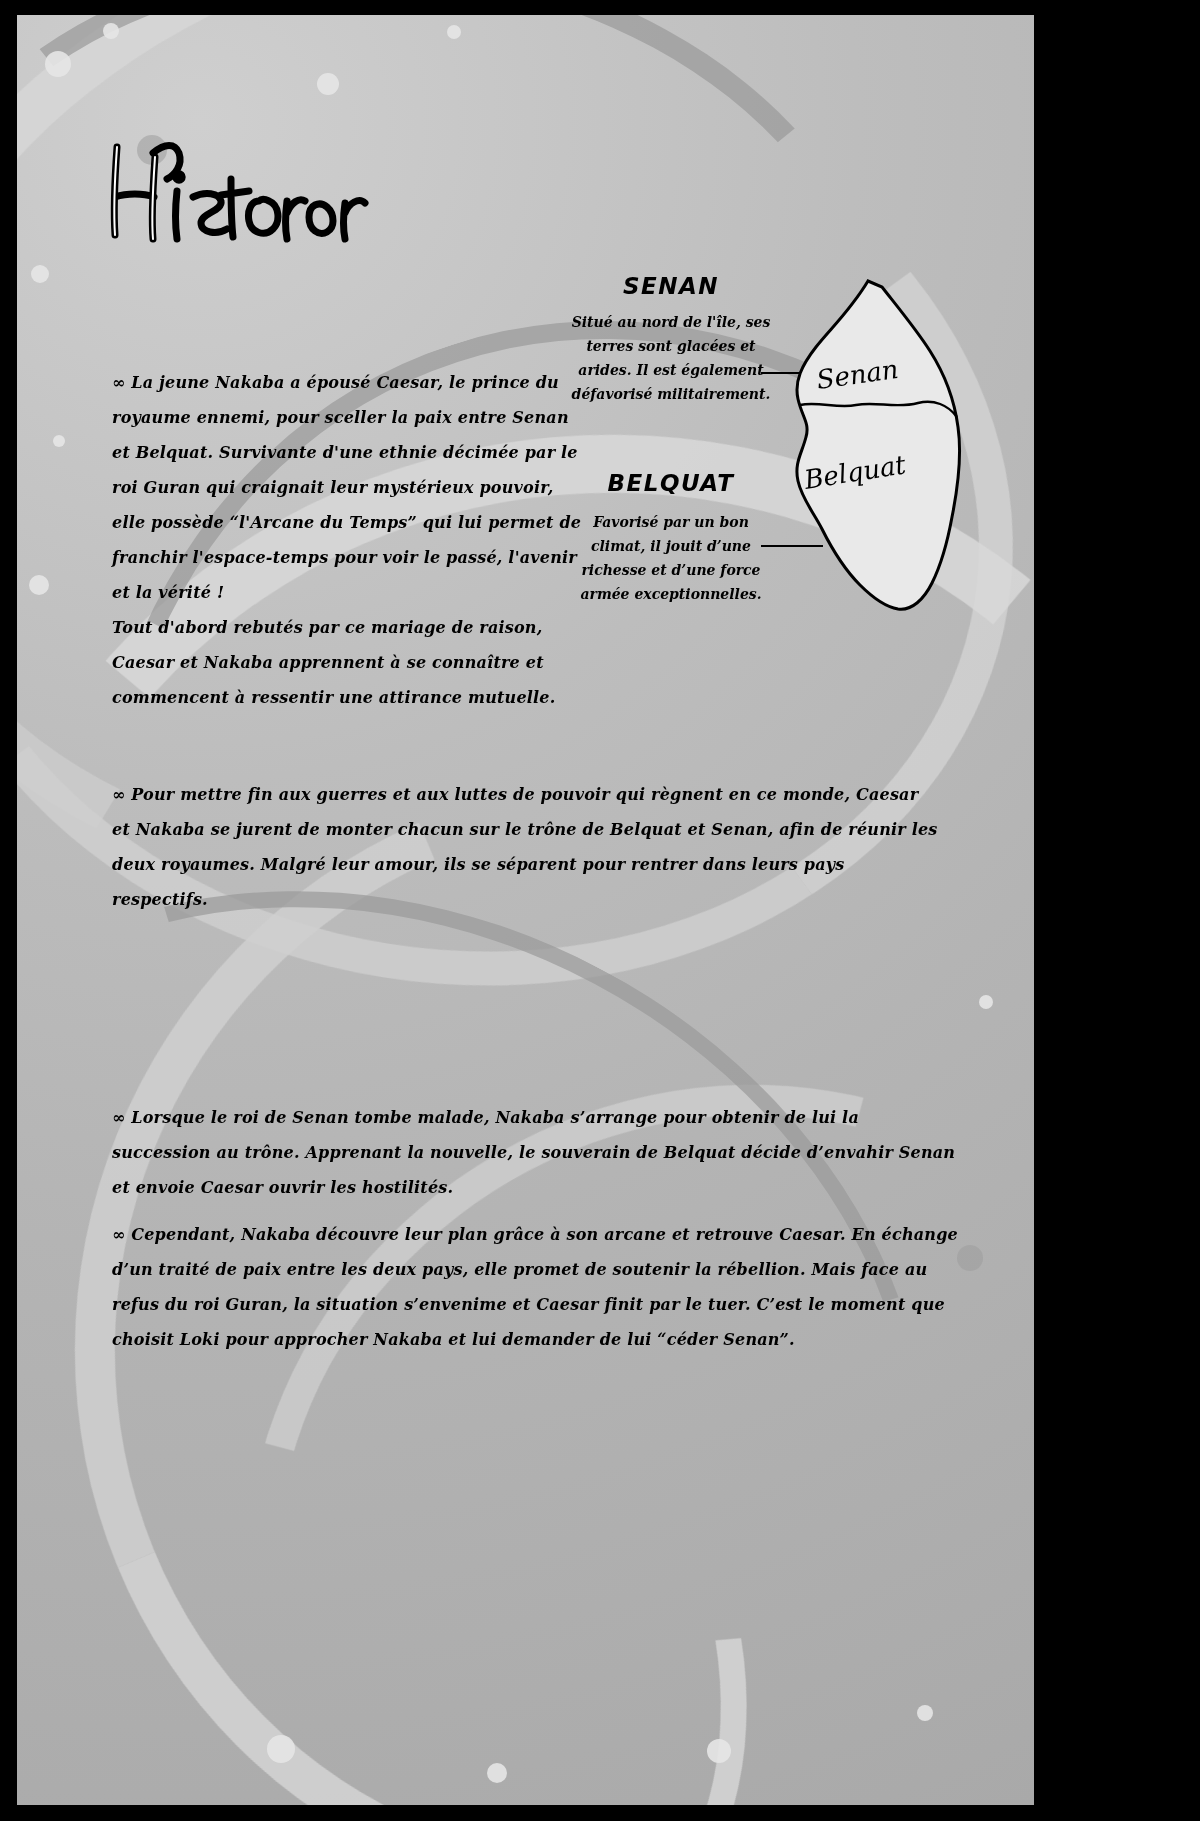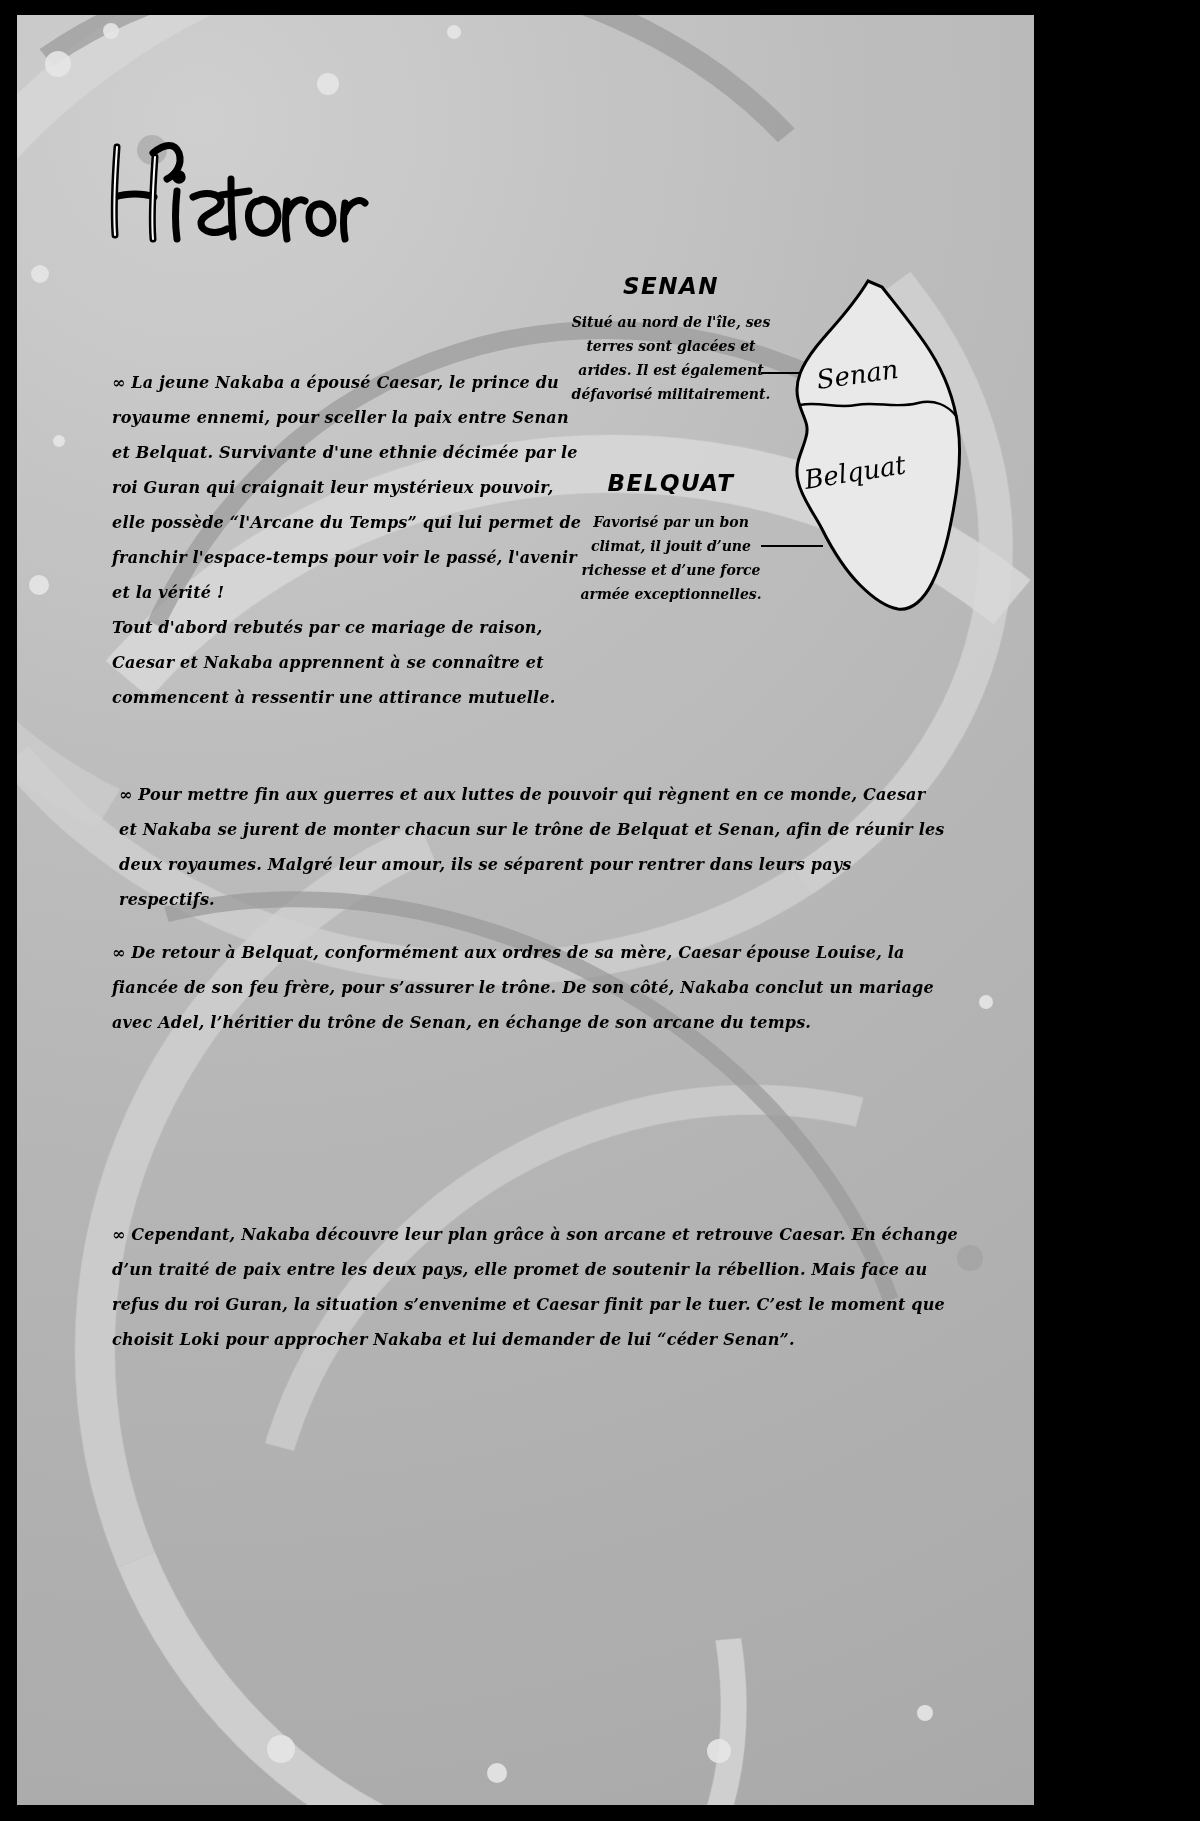--- a/index.html
+++ b/index.html
@@ -77,21 +77,21 @@
     color: #000;
     font-family: "DejaVu Serif", serif;
     font-style: italic;
     font-weight: 700;
     font-size: 16px;
     line-height: 35px;
     letter-spacing: .2px;
     white-space: pre-wrap;
   }
   #para1 { left: 95px; top: 350px; width: 470px; }
-  #para2 { left: 102px; top: 762px; width: 830px; }
+  #para2 { left: 95px; top: 762px; width: 830px; }
   #para3 { left: 95px; top: 920px; width: 850px; }
   #para4 { left: 95px; top: 1085px; width: 850px; }
   #para5 { left: 95px; top: 1202px; width: 850px; }
 
   
   #relation-title {
     position: absolute;
     left: 512px;
     top: 207px;
     width: 470px;
@@ -204,21 +204,21 @@
         <g fill="none" stroke="#fff" stroke-width="2" stroke-linecap="round">
           <path d="M8 12 C6 40, 4 70, 6 100"></path>
           <path d="M46 22 C44 52, 42 80, 44 104"></path>
         </g>
       </svg>
     </div>
 
     <div class="story" id="para1">∞ La jeune Nakaba a épousé Caesar, le prince du royaume ennemi, pour sceller la paix entre Senan et Belquat. Survivante d'une ethnie décimée par le roi Guran qui craignait leur mystérieux pouvoir, elle possède “l'Arcane du Temps” qui lui permet de franchir l'espace-temps pour voir le passé, l'avenir et la vérité !
 Tout d'abord rebutés par ce mariage de raison, Caesar et Nakaba apprennent à se connaître et commencent à ressentir une attirance mutuelle.</div>
     <div class="story" id="para2">∞ Pour mettre fin aux guerres et aux luttes de pouvoir qui règnent en ce monde, Caesar et Nakaba se jurent de monter chacun sur le trône de Belquat et Senan, afin de réunir les deux royaumes. Malgré leur amour, ils se séparent pour rentrer dans leurs pays respectifs.</div>
-    <div class="story" id="para3">∞ De retour à Belquat, conformément aux ordres de sa mère, Caesar épouse Louise, la fiancée de son feu frère, pour s’assurer le trône. De son côté, Nakaba conclut un mariage avec Adel, l’héritier du trône de Senan, en échange de son arcane du temps.</div>
+    <div class="story" id="para4">∞ Lorsque le roi de Senan tombe malade, Nakaba s’arrange pour obtenir de lui la succession au trône. Apprenant la nouvelle, le souverain de Belquat décide d’envahir Senan et envoie Caesar ouvrir les hostilités.</div>
     <div class="story" id="para5">∞ Cependant, Nakaba découvre leur plan grâce à son arcane et retrouve Caesar. En échange d’un traité de paix entre les deux pays, elle promet de soutenir la rébellion. Mais face au refus du roi Guran, la situation s’envenime et Caesar finit par le tuer. C’est le moment que choisit Loki pour approcher Nakaba et lui demander de lui “céder Senan”.</div>
 
 
     <div class="kingdom-name" id="senan-name">SENAN</div>
     <div class="kingdom-desc" id="senan-desc">Situé au nord de l'île, ses terres sont glacées et arides. Il est également défavorisé militairement.</div>
 
     <div class="kingdom-name" id="belquat-name">BELQUAT</div>
     <div class="kingdom-desc" id="belquat-desc">Favorisé par un bon climat, il jouit d’une richesse et d’une force armée exceptionnelles.</div>
 
     <div class="leader" id="leader-senan"></div>

